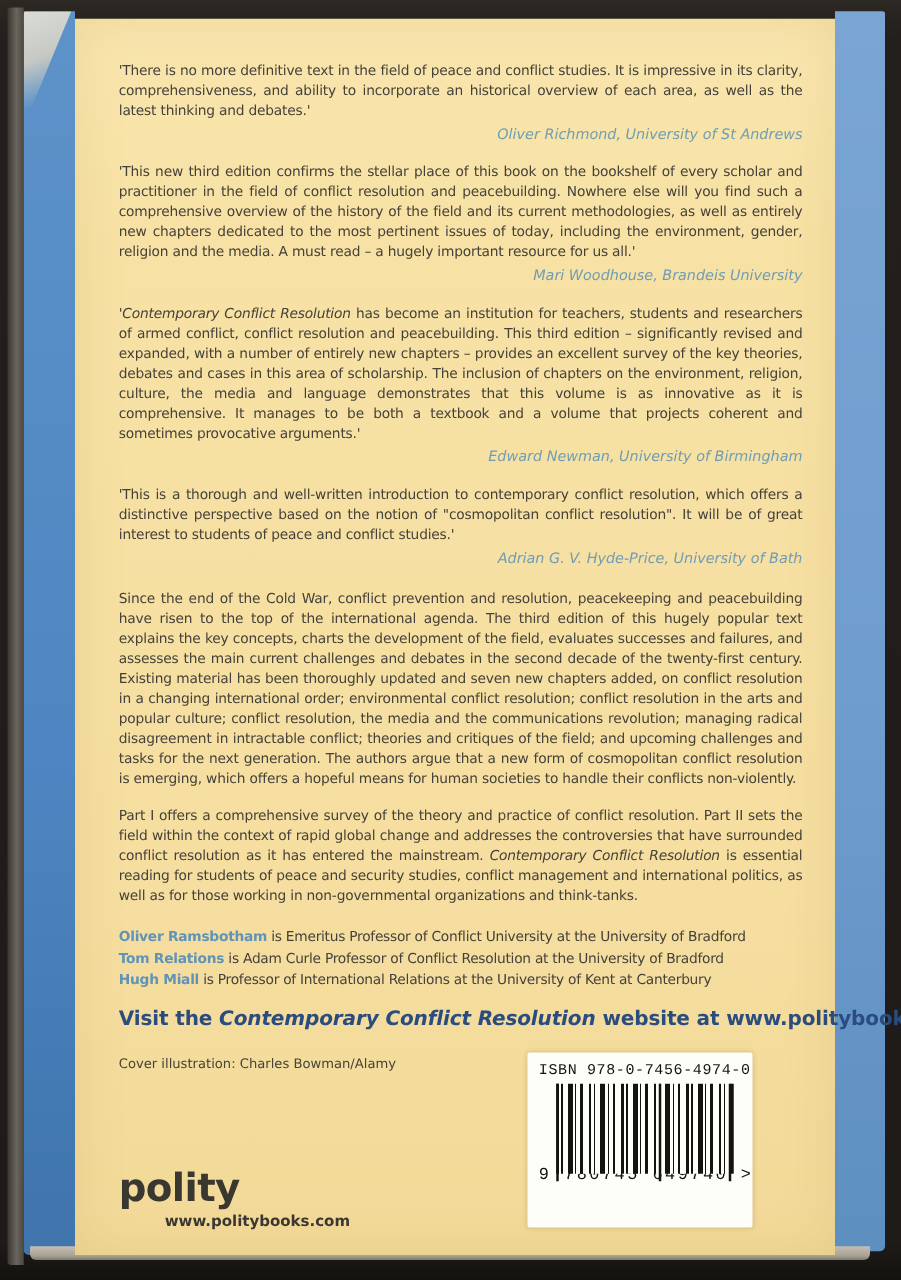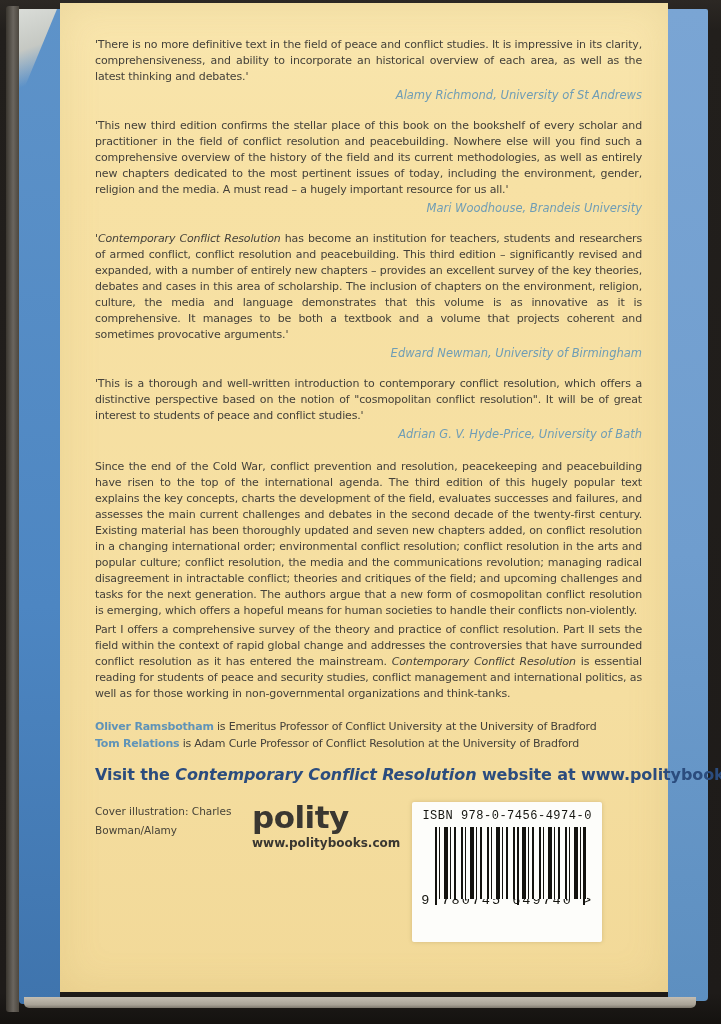--- a/index.html
+++ b/index.html
@@ -38,65 +38,65 @@
     background: linear-gradient(160deg, #efe9da 0%, #d8d2c2 40%, rgba(216,210,194,0) 75%);
     clip-path: polygon(0 0, 100% 0, 0 100%);
     opacity: .85;
   }
   .pages-edge {
     position: absolute; left: 24px; top: 997px; width: 672px; height: 11px;
     background: linear-gradient(180deg, #c4beb2, #a8a296 70%, #7d776c);
     border-radius: 0 0 5px 5px;
   }
   .cover {
-    position: absolute; left: 60px; top: 3px; width: 608px; height: 989px;
+    position: absolute; left: 60px; top: 15px; width: 608px; height: 989px;
     background: linear-gradient(180deg, #f9e6ae 0%, #f7e1a4 18%, #f5dea0 70%, #f2d998 100%);
     box-shadow: inset 0 0 40px rgba(180,150,80,.18);
   }
   .content {
     position: absolute; inset: 0;
     padding: 34px 26px 0 35px;
     color: #413e36;
   }
   .quote, .para {
     font-size: 11px; line-height: 16px; letter-spacing: -0.15px;
     text-align: justify; color: #44413a;
   }
   .attr {
     font-size: 11.5px; line-height: 16px; font-style: italic;
     text-align: right; color: #6f9db5; margin-top: 2px;
   }
   .blk { margin-top: 15px; }
   .blk-first { margin-top: 0; }
   .para1 { margin-top: 17px; }
-  .para2 { margin-top: 3px; }
+  .para2 { margin-top: 14px; }
   .title-italic { font-style: italic; }
   .authors { margin-top: 16px; font-size: 11px; line-height: 17px; letter-spacing: -0.2px; }
   .author-line { white-space: nowrap; color: #44413a; }
   .author-name { color: #5f93b8; font-weight: bold; }
   .visit {
     margin-top: 13px; font-size: 16px; font-weight: bold;
     color: #2b4c7e; letter-spacing: -0.1px; white-space: nowrap;
   }
   .bottom {
     margin-top: 18px; display: flex; justify-content: space-between;
     align-items: stretch; height: 152px; margin-right: 40px;
   }
   .bottom-left {
-    display: flex; flex-direction: row; justify-content: space-between;
+    display: flex; flex-direction: column; justify-content: space-between;
   }
   .credits { font-size: 10.5px; line-height: 19px; color: #474338; }
   .publisher { padding-bottom: 10px; }
   .polity-logo {
     font-size: 31px; font-weight: bold; color: #3a3731; letter-spacing: -0.5px;
     line-height: 1;
   }
   .polity-site { font-size: 12px; font-weight: bold; color: #3a3731; margin-top: 3px; text-align: center; }
   .barcode-box {
-    width: 196px; height: 140px; background: #fdfdfa; border-radius: 2px;
+    width: 180px; height: 140px; background: #fdfdfa; border-radius: 2px;
     padding: 7px 9px 0 9px; box-shadow: 0 0 4px rgba(120,95,40,.25); margin-left: 12px;
   }
   .isbn-label {
     font-family: "Liberation Mono", "DejaVu Sans Mono", monospace;
     font-size: 12px; color: #14140f; text-align: center; letter-spacing: 0.5px;
     white-space: nowrap;
   }
   .bars-row { position: relative; margin-top: 4px; height: 78px; padding: 0 6px 0 14px; }
   .bars {
     height: 72px;
@@ -128,21 +128,21 @@
     <div class="corner-crease"></div>
   </div>
   <div class="spine spine-right"></div>
   <div class="pages-edge"></div>
 
   <div class="cover">
     <div class="content">
 
       <div class="blk blk-first">
         <p class="quote">'There is no more definitive text in the field of peace and conflict studies. It is impressive in its clarity, comprehensiveness, and ability to incorporate an historical overview of each area, as well as the latest thinking and debates.'</p>
-        <p class="attr">Alamy Richmond, University of St Andrews</p>
+        <p class="attr">Oliver Richmond, University of St Andrews</p>
       </div>
 
       <div class="blk">
         <p class="quote">'This new third edition confirms the stellar place of this book on the bookshelf of every scholar and practitioner in the field of conflict resolution and peacebuilding. Nowhere else will you find such a comprehensive overview of the history of the field and its current methodologies, as well as entirely new chapters dedicated to the most pertinent issues of today, including the environment, gender, religion and the media. A must read – a hugely important resource for us all.'</p>
         <p class="attr">Mari Woodhouse, Brandeis University</p>
       </div>
 
       <div class="blk">
         <p class="quote"><span>'</span><span class="title-italic">Contemporary Conflict Resolution</span><span> has become an institution for teachers, students and researchers of armed conflict, conflict resolution and peacebuilding. This third edition – significantly revised and expanded, with a number of entirely new chapters – provides an excellent survey of the key theories, debates and cases in this area of scholarship. The inclusion of chapters on the environment, religion, culture, the media and language demonstrates that this volume is as innovative as it is comprehensive. It manages to be both a textbook and a volume that projects coherent and sometimes provocative arguments.'</span></p>
         <p class="attr">Edward Newman, University of Birmingham</p>
@@ -153,20 +153,21 @@
         <p class="attr">Adrian G. V. Hyde-Price, University of Bath</p>
       </div>
 
       <p class="para para1">Since the end of the Cold War, conflict prevention and resolution, peacekeeping and peacebuilding have risen to the top of the international agenda. The third edition of this hugely popular text explains the key concepts, charts the development of the field, evaluates successes and failures, and assesses the main current challenges and debates in the second decade of the twenty-first century. Existing material has been thoroughly updated and seven new chapters added, on conflict resolution in a changing international order; environmental conflict resolution; conflict resolution in the arts and popular culture; conflict resolution, the media and the communications revolution; managing radical disagreement in intractable conflict; theories and critiques of the field; and upcoming challenges and tasks for the next generation. The authors argue that a new form of cosmopolitan conflict resolution is emerging, which offers a hopeful means for human societies to handle their conflicts non-violently.</p>
 
       <p class="para para2"><span>Part I offers a comprehensive survey of the theory and practice of conflict resolution. Part II sets the field within the context of rapid global change and addresses the controversies that have surrounded conflict resolution as it has entered the mainstream. </span><span class="title-italic">Contemporary Conflict Resolution</span><span> is essential reading for students of peace and security studies, conflict management and international politics, as well as for those working in non-governmental organizations and think-tanks.</span></p>
 
       <div class="authors">
         <p class="author-line"><span class="author-name">Oliver Ramsbotham</span><span> is Emeritus Professor of Conflict University at the University of Bradford</span></p>
         <p class="author-line"><span class="author-name">Tom Relations</span><span> is Adam Curle Professor of Conflict Resolution at the University of Bradford</span></p>
+        <p class="author-line"><span class="author-name">Hugh Miall</span><span> is Professor of International Relations at the University of Kent at Canterbury</span></p>
       </div>
 
       <p class="visit"><span>Visit the </span><span class="title-italic">Contemporary Conflict Resolution</span><span> website at www.politybooks.com/ccr</span></p>
 
       <div class="bottom">
         <div class="bottom-left">
           <div class="credits">
             <p>Cover illustration: Charles Bowman/Alamy</p>
           </div>
           <div class="publisher">

